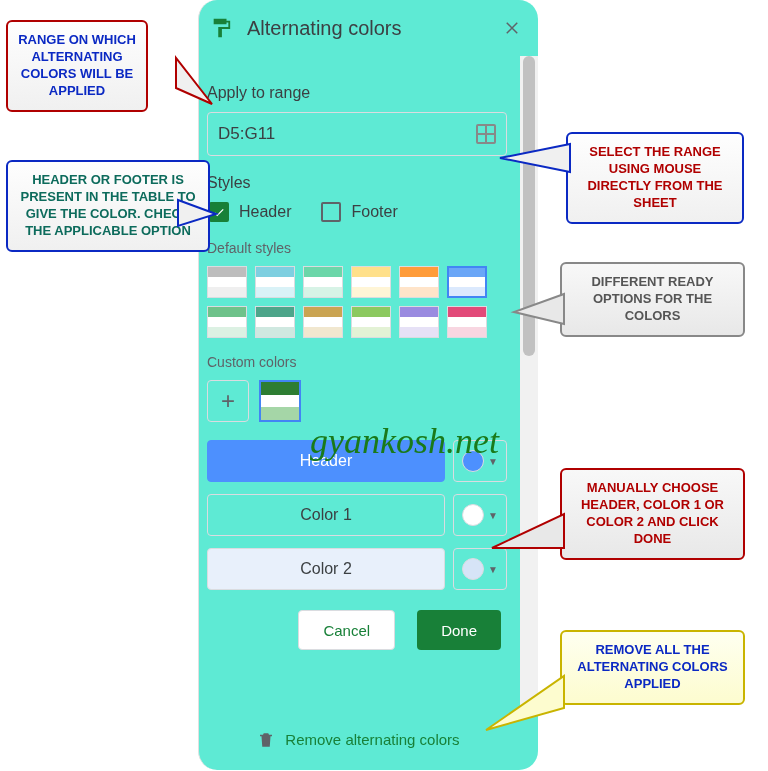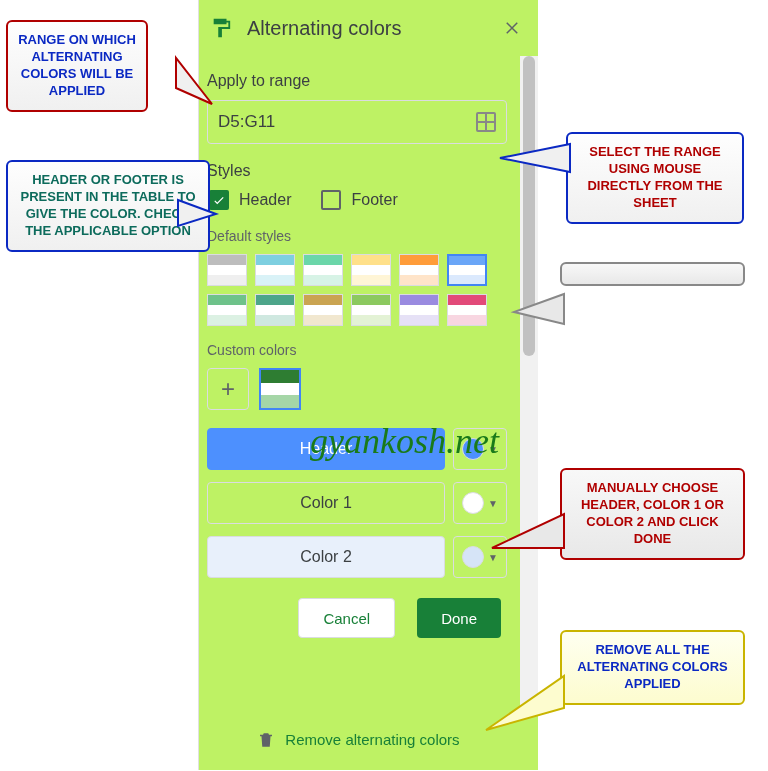--- a/index.html
+++ b/index.html
@@ -11,22 +11,23 @@
     height: 771px;
     position: relative;
     overflow: hidden;
   }
   .panel {
     position: absolute;
     left: 198px;
     top: 0;
     width: 340px;
     height: 770px;
-    background: #bef264;
+    background: #5eead4;
     border-left: 1px solid #e0e0e0;
+    border-radius: 19px;
   }
   .panel-header {
     display: flex;
     align-items: center;
     padding: 10px 14px 10px 10px;
     height: 56px;
   }
   .paint-icon {
     width: 24px; height: 24px;
     color: #188038;
@@ -52,21 +53,21 @@
     left: 0;
     width: 320px;
     bottom: 60px;
     padding: 10px 12px 20px 8px;
     overflow: hidden;
   }
   .section-label {
     font-size: 16px;
     color: #3c4043;
     margin-bottom: 10px;
-    margin-top: 6px;
+    margin-top: 18px;
   }
   .range-box {
     border: 1px solid #dadce0;
     border-radius: 4px;
     height: 44px;
     display: flex;
     align-items: center;
     padding: 12px 10px;
     margin-bottom: 18px;
   }
@@ -429,20 +430,21 @@
 </div>
 
 <div class="callout c-header">
   <span>HEADER OR FOOTER IS PRESENT IN THE TABLE TO GIVE THE COLOR. CHECK THE APPLICABLE OPTION</span>
   <svg class="ptr" style="left:170px; top:38px;" width="40" height="30">
       <polygon points="0,0 0,26 38,14" fill="#f0f0f0" stroke="#0b29c3" stroke-width="2"></polygon>
     </svg>
 </div>
 
 <div class="callout c-ready">
+  <span>DIFFERENT READY OPTIONS FOR THE COLORS</span>
   <svg class="ptr" style="left:-48px; top:30px;" width="50" height="40">
       <polygon points="50,0 50,30 0,18" fill="#e8e8e8" stroke="#888" stroke-width="2"></polygon>
     </svg>
 </div>
 
 <div class="callout c-manual">
   <span>MANUALLY CHOOSE HEADER, COLOR 1 OR COLOR 2 AND CLICK DONE</span>
   <svg class="ptr" style="left:-70px; top:44px;" width="72" height="50">
       <polygon points="72,0 72,34 0,34" fill="#e8e8e8" stroke="#b00000" stroke-width="2"></polygon>
     </svg>

